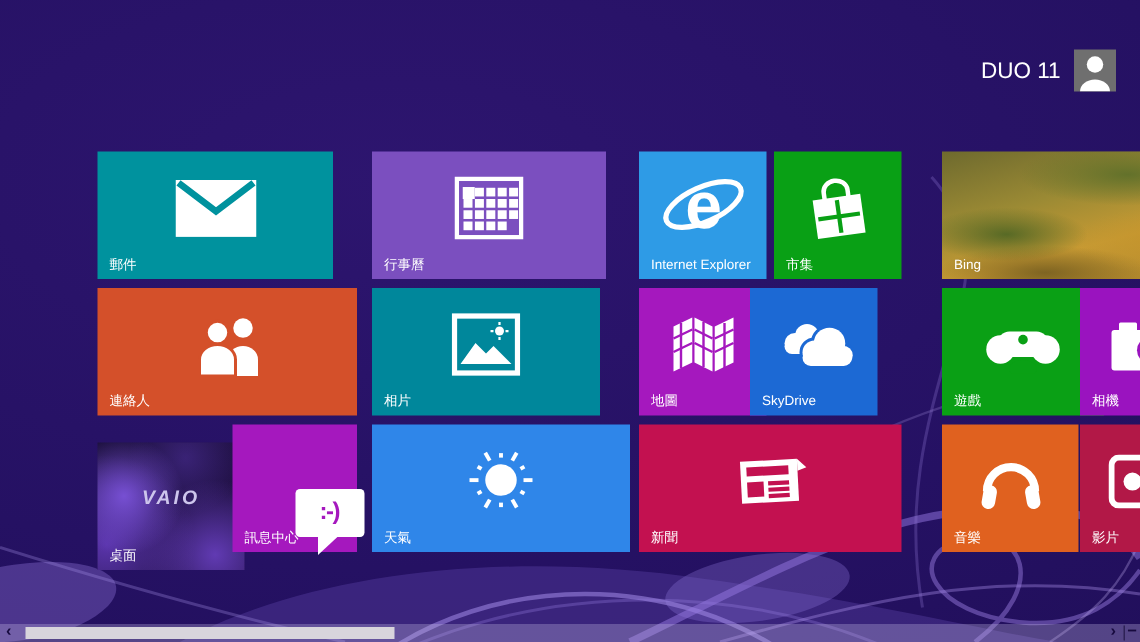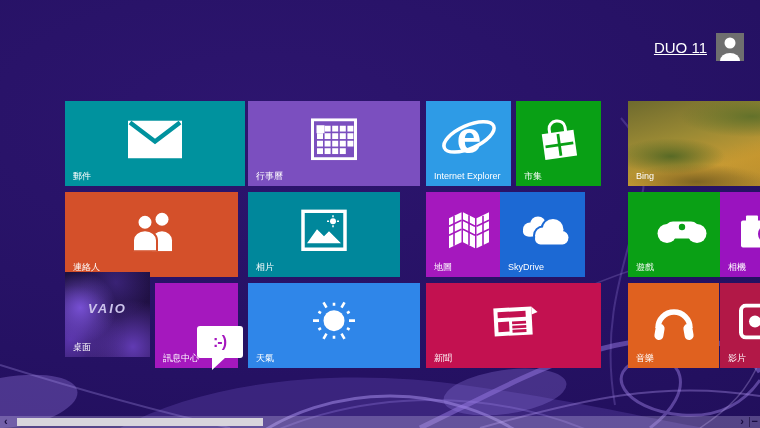--- a/index.html
+++ b/index.html
@@ -4,21 +4,21 @@
 <style>
   html,body{margin:0;padding:0;background:#000;}
   .stage{position:relative;width:760px;height:428px;overflow:hidden;
          font-family:"Liberation Sans",sans-serif;
          background:radial-gradient(130% 110% at 35% 28%, #2d156f 0%, #251163 55%, #1f0e57 100%);}
   .bg-art{position:absolute;left:0;top:0;z-index:0;}
   
   .title{position:absolute;left:66px;top:20px;z-index:2;color:#fff;
          font-size:31px;font-weight:300;letter-spacing:1px;}
   .user{position:absolute;right:16px;top:33px;z-index:2;display:flex;align-items:center;gap:9px;cursor:default;}
-  .user-name{color:#fff;font-size:15px;font-weight:300;text-decoration:underline;}
+  .user-name{color:#fff;font-size:15px;font-weight:300;}
   .avatar{width:28px;height:28px;background:#6f6f6f;display:flex;align-items:flex-end;justify-content:center;}
   
   .tile{position:absolute;height:85px;z-index:1;cursor:pointer;}
   .ticon{position:absolute;left:50%;top:50%;transform:translate(-50%,-56%);color:#fff;}
   .tlabel{position:absolute;left:8px;bottom:5px;color:#fff;font-size:9px;line-height:10px;white-space:nowrap;}
   
   .msg-icon{position:relative;width:46px;height:46px;}
   .msg-bubble{position:absolute;left:0;top:0;width:46px;height:32px;background:#fff;border-radius:3px;
               display:flex;align-items:center;justify-content:center;}
   .msg-bubble span{font-size:16px;font-weight:bold;letter-spacing:-1px;}
@@ -75,31 +75,31 @@
   <div class="user">
     <span class="user-name">DUO 11</span>
     <span class="avatar">
       <svg width="28" height="28" viewBox="0 0 28 28">
         <circle cx="14" cy="10" r="5.5" fill="#fff"></circle>
         <path d="M4,28 a10,8 0 0 1 20,0 z" fill="#fff"></path>
       </svg>
     </span>
   </div>
 
-  <div class="tile" style="left: 65px; top: 101px; width: 180px; background-color: rgb(0, 146, 158);">
+  <div class="tile" style="left: 65px; top: 101px; width: 157px; background-color: rgb(0, 146, 158);">
     <span class="ticon" style="color: rgb(0, 146, 158);">
       <svg width="54" height="38" viewBox="0 0 54 38">
         <rect x="0" y="0" width="54" height="38" fill="#fff"></rect>
         <path d="M2,2 L27,21 L52,2" stroke="currentColor" stroke-width="4.5" fill="none"></path>
       </svg>
     </span>
     <span class="tlabel">郵件</span>
   </div>
 
-  <div class="tile" style="left: 248px; top: 101px; width: 172px; background-color: rgb(123, 79, 191);">
+  <div class="tile" style="left: 248px; top: 101px; width: 156px; background-color: rgb(123, 79, 191);">
     <span class="ticon">
       <svg width="46" height="42" viewBox="0 0 46 42">
         <rect x="1.5" y="1.5" width="43" height="39" fill="none" stroke="#fff" stroke-width="3"></rect>
         <rect x="5.5" y="7" width="8" height="8" fill="#fff"></rect>
         <rect x="13.6" y="7.5" width="6" height="5.8" fill="#fff"></rect>
           <rect x="21.2" y="7.5" width="6" height="5.8" fill="#fff"></rect>
           <rect x="28.8" y="7.5" width="6" height="5.8" fill="#fff"></rect>
           <rect x="36.4" y="7.5" width="6" height="5.8" fill="#fff"></rect>
         <rect x="6" y="15" width="6" height="5.8" fill="#fff"></rect>
           <rect x="13.6" y="15" width="6" height="5.8" fill="#fff"></rect>
@@ -206,21 +206,21 @@
           <circle cx="27" cy="24" r="8"></circle>
             <circle cx="37" cy="18" r="10.5"></circle>
             <circle cx="46" cy="26" r="6.5"></circle>
             <rect x="19" y="22" width="33" height="11" rx="5.5"></rect>
         </g>
       </svg>
     </span>
     <span class="tlabel">SkyDrive</span>
   </div>
 
-  <div class="tile desktop-art" style="left:65px;top:272px;width:85px;">
+  <div class="tile desktop-art" style="left:65px;top:295px;width:66px;padding-left:32px;">
     <span class="vaio">VAIO</span>
     <span class="tlabel">桌面</span>
   </div>
 
   <div class="tile" style="left: 155px; top: 283px; width: 83px; background-color: rgb(165, 24, 190);">
     <span class="ticon">
       <span class="msg-icon">
         <span class="msg-bubble">
             <span style="color: rgb(165, 24, 190);">:-)</span>
           </span>

